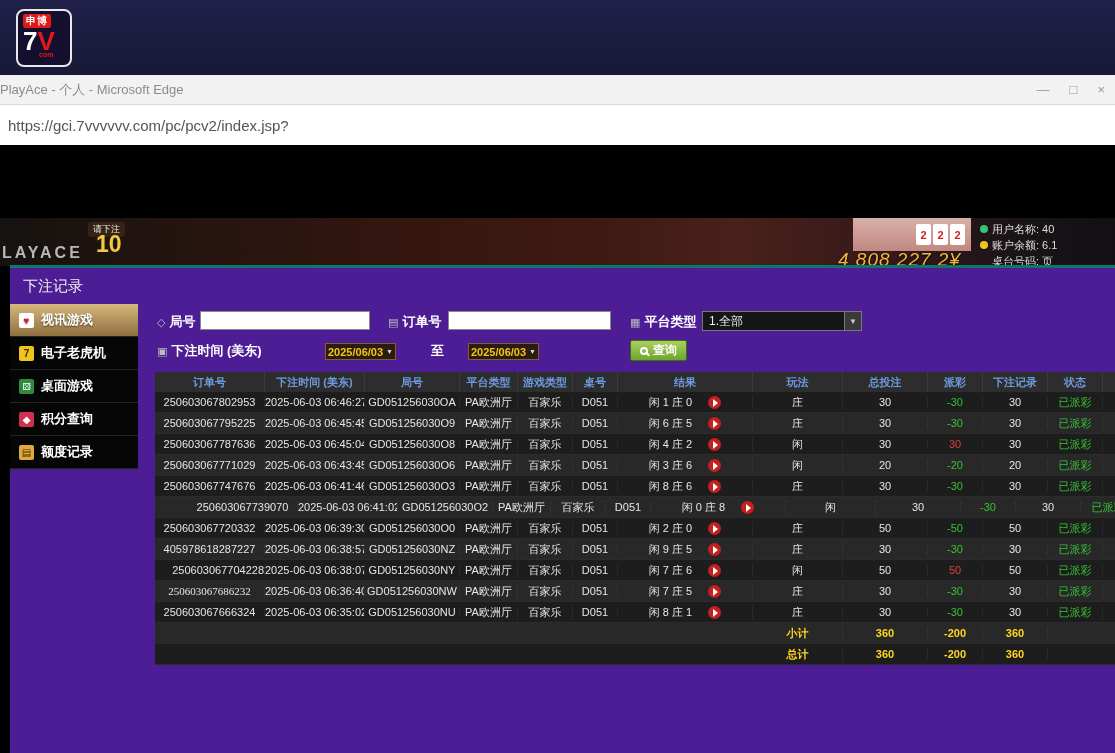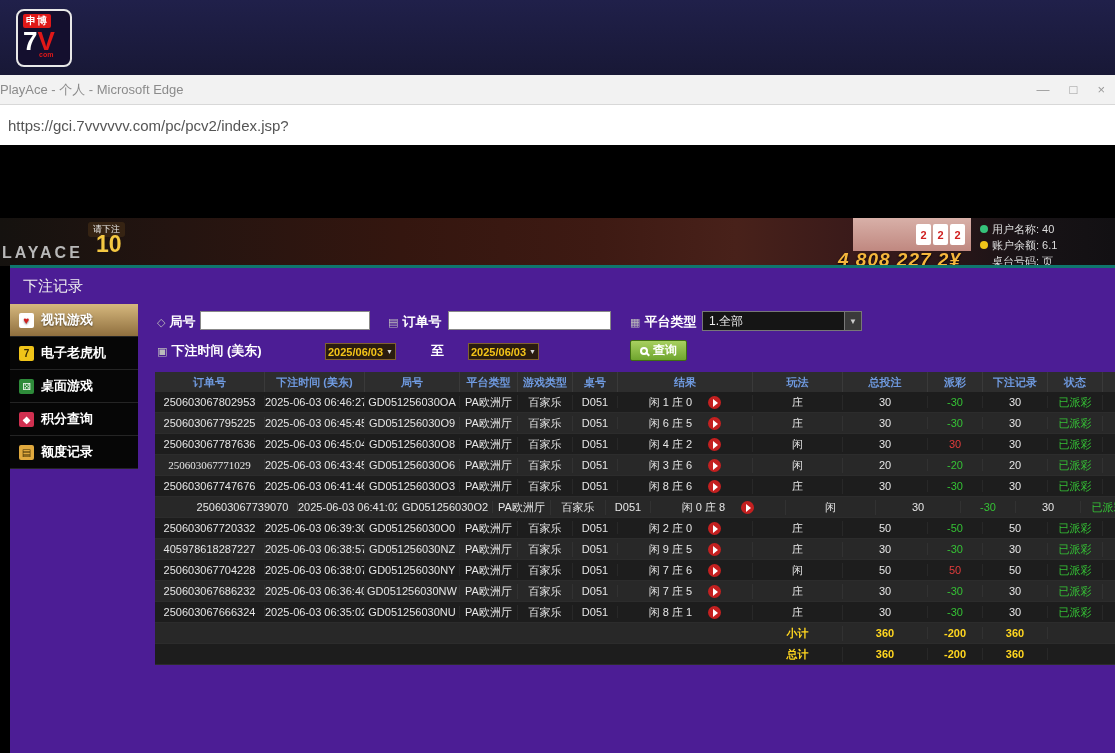--- a/index.html
+++ b/index.html
@@ -33,21 +33,21 @@
   
   .stage { position:absolute; top:145px; left:0; width:1115px; height:608px; background:#000; }
 
   
   .strip { position:absolute; top:218px; left:0; width:1115px; height:48px;
            background:linear-gradient(90deg,#15120f 0%,#241410 16%,#34160f 36%,#3e1a13 54%,#48211a 66%,#35181a 80%,#181316 92%,#121013 100%); }
   .bet-prompt { position:absolute; left:88px; top:4px; font-size:9px; color:#eee;
                 background:rgba(60,40,20,.8); padding:1px 5px; border-radius:3px; }
   .countdown { position:absolute; left:96px; top:13px; font-size:23px; font-weight:bold; color:#f5c842; }
   .brand { position:absolute; left:2px; top:26px; font-size:16px; font-weight:bold; color:#b8b8b8; letter-spacing:3px; }
-  .jackpot { position:absolute; left:838px; top:31px; font-size:19px; font-weight:bold; font-style:italic;
+  .jackpot { position:absolute; left:838px; top:31px; font-size:19px; font-weight:normal; font-style:italic;
              color:#f6b73c; letter-spacing:1px; text-shadow:0 1px 2px #000; white-space:nowrap; }
   .pinkblock { position:absolute; left:853px; top:0; width:118px; height:33px;
                background:linear-gradient(180deg,#d8b0a8,#c08880); display:flex; align-items:center;
                justify-content:flex-end; gap:2px; padding-right:6px; }
   .card { width:15px; height:21px; background:#fff; border-radius:2px; color:#d02020;
           font-size:11px; font-weight:bold; display:flex; align-items:center; justify-content:center; }
   .hud { position:absolute; left:980px; top:3px; font-size:11px; color:#ddd; line-height:16px; white-space:nowrap; }
   .hud-row { display:flex; align-items:center; gap:4px; }
   .dot { width:8px; height:8px; border-radius:50%; display:inline-block; }
   .dot.green { background:#35c27a; } .dot.gold { background:#f0c419; }
@@ -290,21 +290,21 @@
               <span class="play-icon"></span>
             </div>
             <div class="cell" style="width: 90px;">闲</div>
             <div class="cell" style="width: 85px;">30</div>
             <div class="cell win" style="width: 55px;">30</div>
             <div class="cell" style="width: 65px;">30</div>
             <div class="cell ok" style="width: 55px;">已派彩</div>
             <div class="cell" style="width: 40px;"></div>
           </div>
           <div class="trow light">
-            <div class="cell" style="width: 110px; font-family: Liberation Serif, serif;">250603067771029</div>
+            <div class="cell" style="width: 110px;">250603067771029</div>
             <div class="cell" style="width: 100px;">2025-06-03 06:43:45</div>
             <div class="cell" style="width: 95px;">GD051256030O6</div>
             <div class="cell" style="width: 58px;">PA欧洲厅</div>
             <div class="cell" style="width: 55px;">百家乐</div>
             <div class="cell" style="width: 45px;">D051</div>
             <div class="cell result-cell" style="width: 135px;">
               <span>闲 3 庄 6</span>
               <span class="play-icon"></span>
             </div>
             <div class="cell" style="width: 90px;">闲</div>
@@ -380,39 +380,39 @@
               <span class="play-icon"></span>
             </div>
             <div class="cell" style="width: 90px;">庄</div>
             <div class="cell" style="width: 85px;">30</div>
             <div class="cell lose" style="width: 55px;">-30</div>
             <div class="cell" style="width: 65px;">30</div>
             <div class="cell ok" style="width: 55px;">已派彩</div>
             <div class="cell" style="width: 40px;"></div>
           </div>
           <div class="trow dark">
-            <div class="cell" style="width: 110px;">250603067704228</div>
+            <div class="cell" style="width: 110px; text-align: right;">250603067704228</div>
             <div class="cell" style="width: 100px;">2025-06-03 06:38:07</div>
             <div class="cell" style="width: 95px;">GD051256030NY</div>
             <div class="cell" style="width: 58px;">PA欧洲厅</div>
             <div class="cell" style="width: 55px;">百家乐</div>
             <div class="cell" style="width: 45px;">D051</div>
             <div class="cell result-cell" style="width: 135px;">
               <span>闲 7 庄 6</span>
               <span class="play-icon"></span>
             </div>
             <div class="cell" style="width: 90px;">闲</div>
             <div class="cell" style="width: 85px;">50</div>
             <div class="cell win" style="width: 55px;">50</div>
             <div class="cell" style="width: 65px;">50</div>
             <div class="cell ok" style="width: 55px;">已派彩</div>
             <div class="cell" style="width: 40px;"></div>
           </div>
           <div class="trow light">
-            <div class="cell" style="width: 110px;">250603067686232</div>
+            <div class="cell" style="width: 110px; font-family: Liberation Serif, serif;">250603067686232</div>
             <div class="cell" style="width: 100px;">2025-06-03 06:36:40</div>
             <div class="cell" style="width: 95px;">GD051256030NW</div>
             <div class="cell" style="width: 58px;">PA欧洲厅</div>
             <div class="cell" style="width: 55px;">百家乐</div>
             <div class="cell" style="width: 45px;">D051</div>
             <div class="cell result-cell" style="width: 135px;">
               <span>闲 7 庄 5</span>
               <span class="play-icon"></span>
             </div>
             <div class="cell" style="width: 90px;">庄</div>

